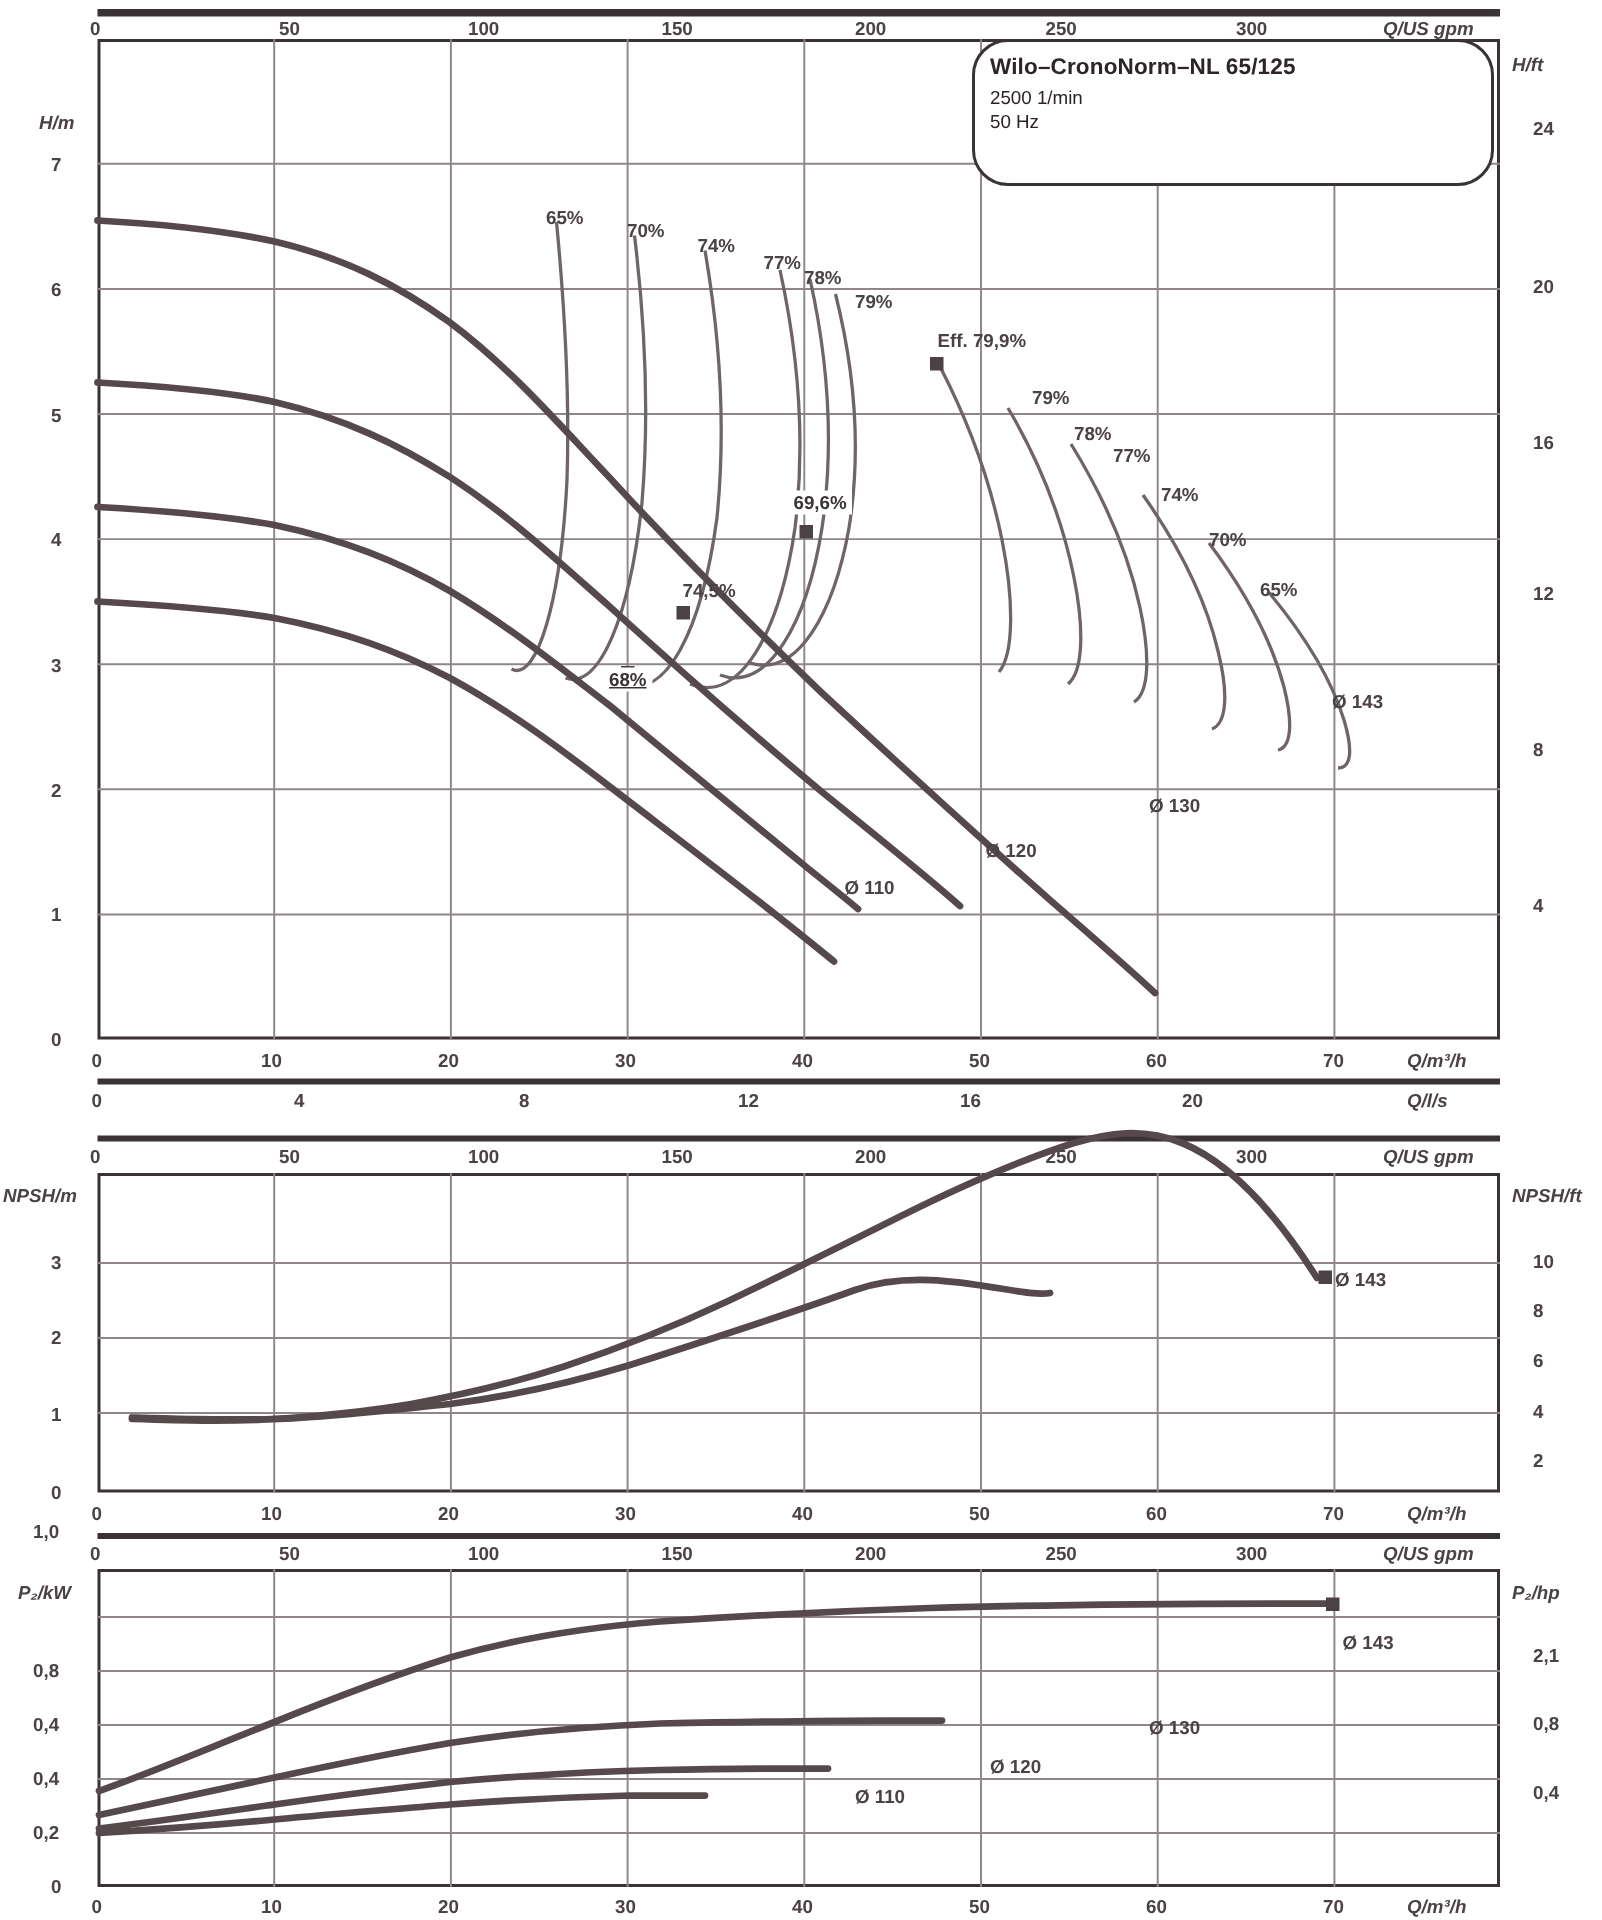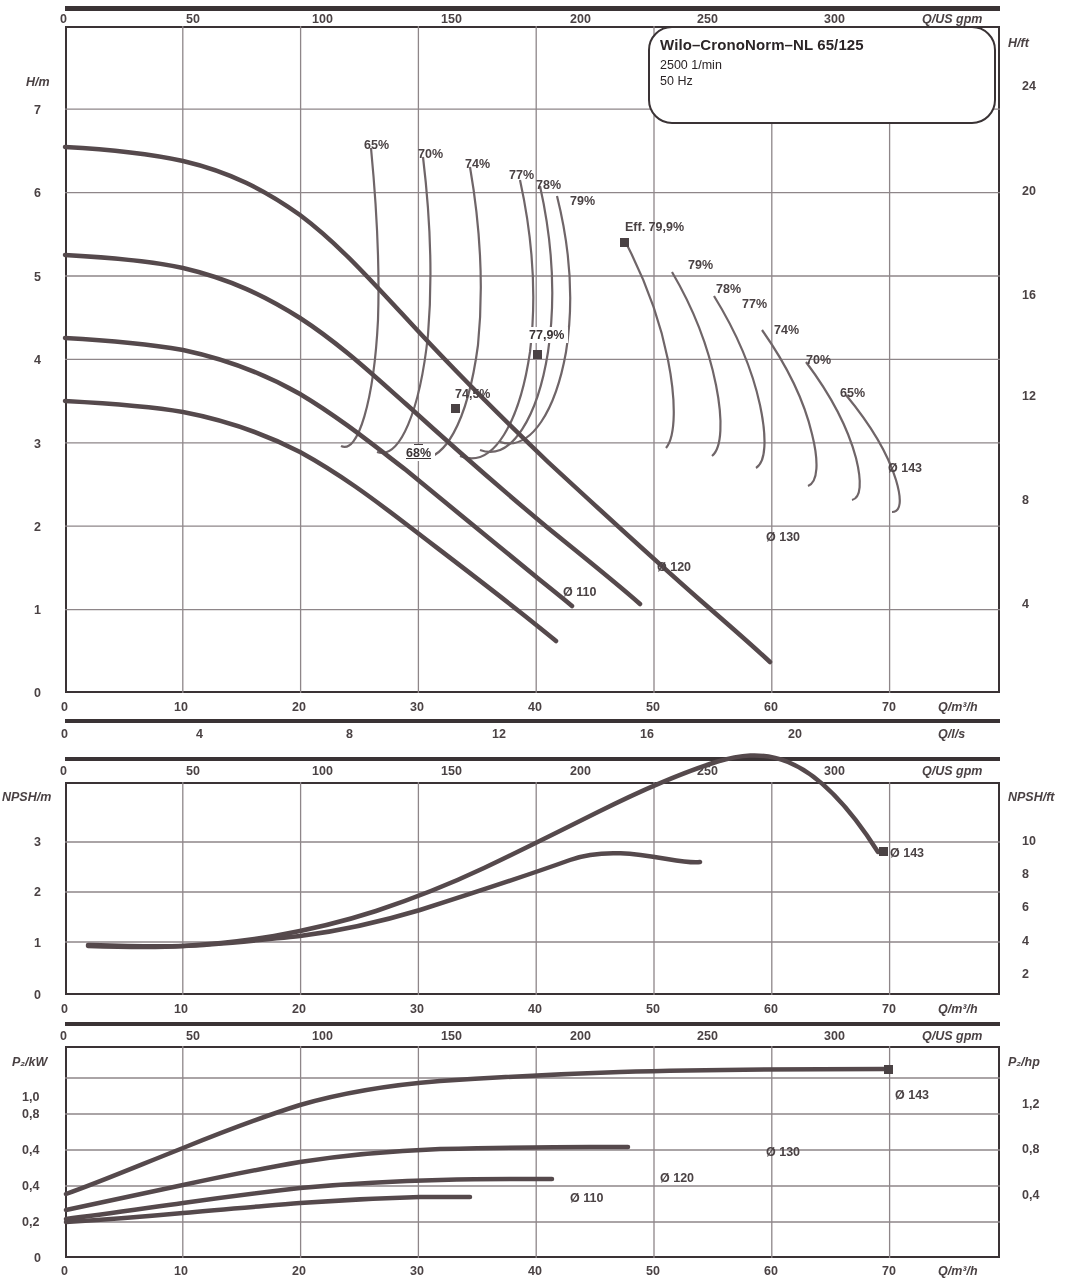--- a/index.html
+++ b/index.html
@@ -119,21 +119,21 @@
   <div class="abs curvelabel" style="left:716px;top:282px;">78%</div>
   <div class="abs curvelabel" style="left:742px;top:297px;">77%</div>
   <div class="abs curvelabel" style="left:774px;top:323px;">74%</div>
   <div class="abs curvelabel" style="left:806px;top:353px;">70%</div>
   <div class="abs curvelabel" style="left:840px;top:386px;">65%</div>
 
   <div class="effdot" style="left:620px;top:238px;"></div>
   <div class="abs curvelabel" style="left:625px;top:220px;">Eff. 79,9%</div>
 
   <div class="effdot" style="left:533px;top:350px;"></div>
-  <div class="abs boxlabel" style="left:525px;top:327px;">77,9%</div>
+  <div class="abs boxlabel" style="left:525px;top:327px;">69,6%</div>
 
   <div class="effdot" style="left:451px;top:404px;"></div>
   <div class="abs curvelabel" style="left:455px;top:387px;">74,5%</div>
 
   <div class="effdot" style="left:414px;top:444px;"></div>
   <div class="abs boxlabel" style="left:402px;top:445px;text-decoration:underline;">68%</div>
 
   <div class="abs curvelabel" style="left:888px;top:461px;">Ø 143</div>
   <div class="abs curvelabel" style="left:766px;top:530px;">Ø 130</div>
   <div class="abs curvelabel" style="left:657px;top:560px;">Ø 120</div>
@@ -265,28 +265,28 @@
       <line class="gl" x1="65" y1="1150" x2="1000" y2="1150"></line>
       <line class="gl" x1="65" y1="1186" x2="1000" y2="1186"></line>
       <line class="gl" x1="65" y1="1222" x2="1000" y2="1222"></line>
     </g>
     <path class="pc" d="M66,1194 C100,1182 140,1165 183,1148 C225,1131 265,1116 300,1105 C345,1092 390,1085 440,1081 C500,1077 560,1074 620,1072 C690,1070 790,1069 885,1069"></path>
     <path class="pc" d="M66,1210 C100,1203 140,1194 183,1185 C225,1176 265,1168 300,1162 C345,1155 390,1151 440,1149 C490,1148 540,1147 590,1147 C610,1147 620,1147 628,1147"></path>
     <path class="pc" d="M66,1219 C100,1215 140,1209 183,1203 C225,1197 265,1192 300,1188 C345,1184 390,1181 440,1180 C480,1179 510,1179 525,1179 C540,1179 548,1179 552,1179"></path>
     <path class="pc" d="M66,1222 C100,1220 140,1217 183,1213 C225,1209 265,1206 300,1203 C340,1200 380,1198 420,1197 C445,1197 460,1197 470,1197"></path>
   </svg>
 
-  <div class="abs tick" style="left:22px;top:1090px;">1,0</div>
+  <div class="abs tick" style="left:22px;top:1014px;">1,0</div>
   <div class="abs tick" style="left:22px;top:1107px;">0,8</div>
   <div class="abs tick" style="left:22px;top:1143px;">0,4</div>
   <div class="abs tick" style="left:22px;top:1179px;">0,4</div>
   <div class="abs tick" style="left:22px;top:1215px;text-align:center;">0,2</div>
   <div class="abs tick" style="left:34px;top:1251px;">0</div>
 
-  <div class="abs tick" style="left:1022px;top:1097px;">1,2</div>
+  <div class="abs tick" style="left:1022px;top:1097px;">2,1</div>
   <div class="abs tick" style="left:1022px;top:1142px;">0,8</div>
   <div class="abs tick" style="left:1022px;top:1188px;">0,4</div>
 
   <div class="effdot" style="left:884px;top:1065px;"></div>
   <div class="abs curvelabel" style="left:895px;top:1088px;">Ø 143</div>
   <div class="abs curvelabel" style="left:766px;top:1145px;">Ø 130</div>
   <div class="abs curvelabel" style="left:660px;top:1171px;">Ø 120</div>
   <div class="abs curvelabel" style="left:570px;top:1191px;">Ø 110</div>
 
   <div class="abs tick" style="left:61px;top:1264px;">0</div>

